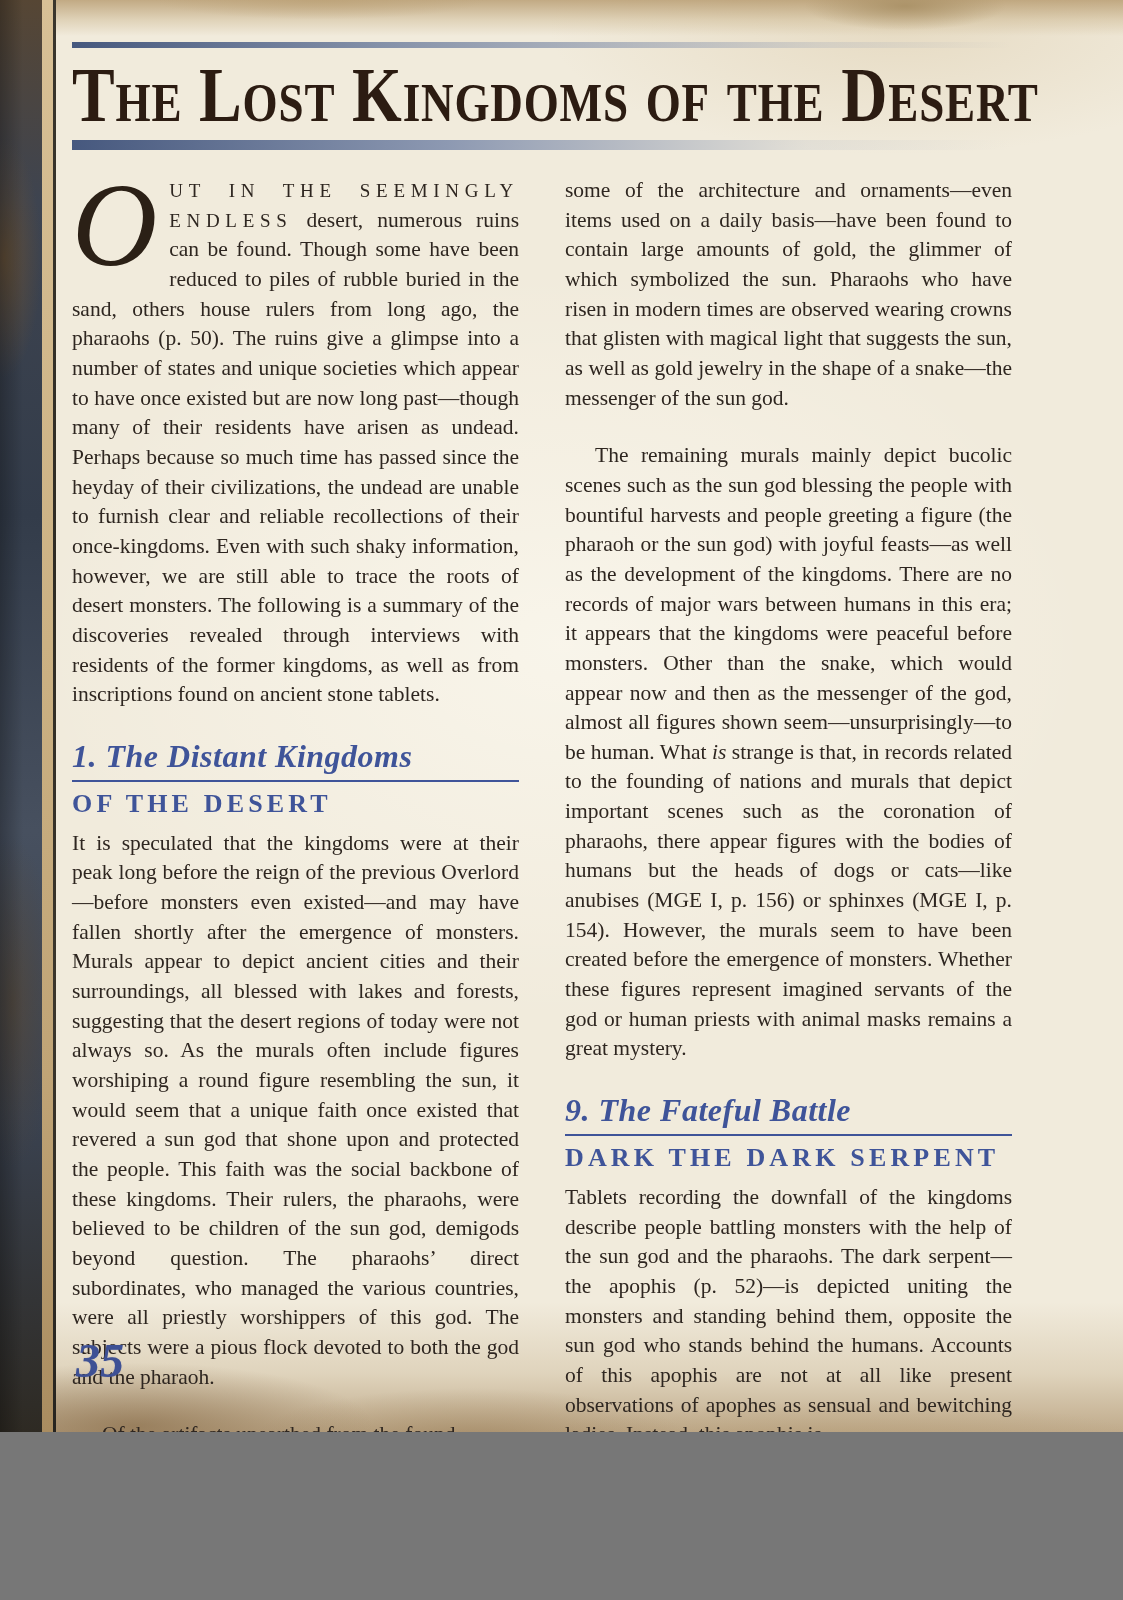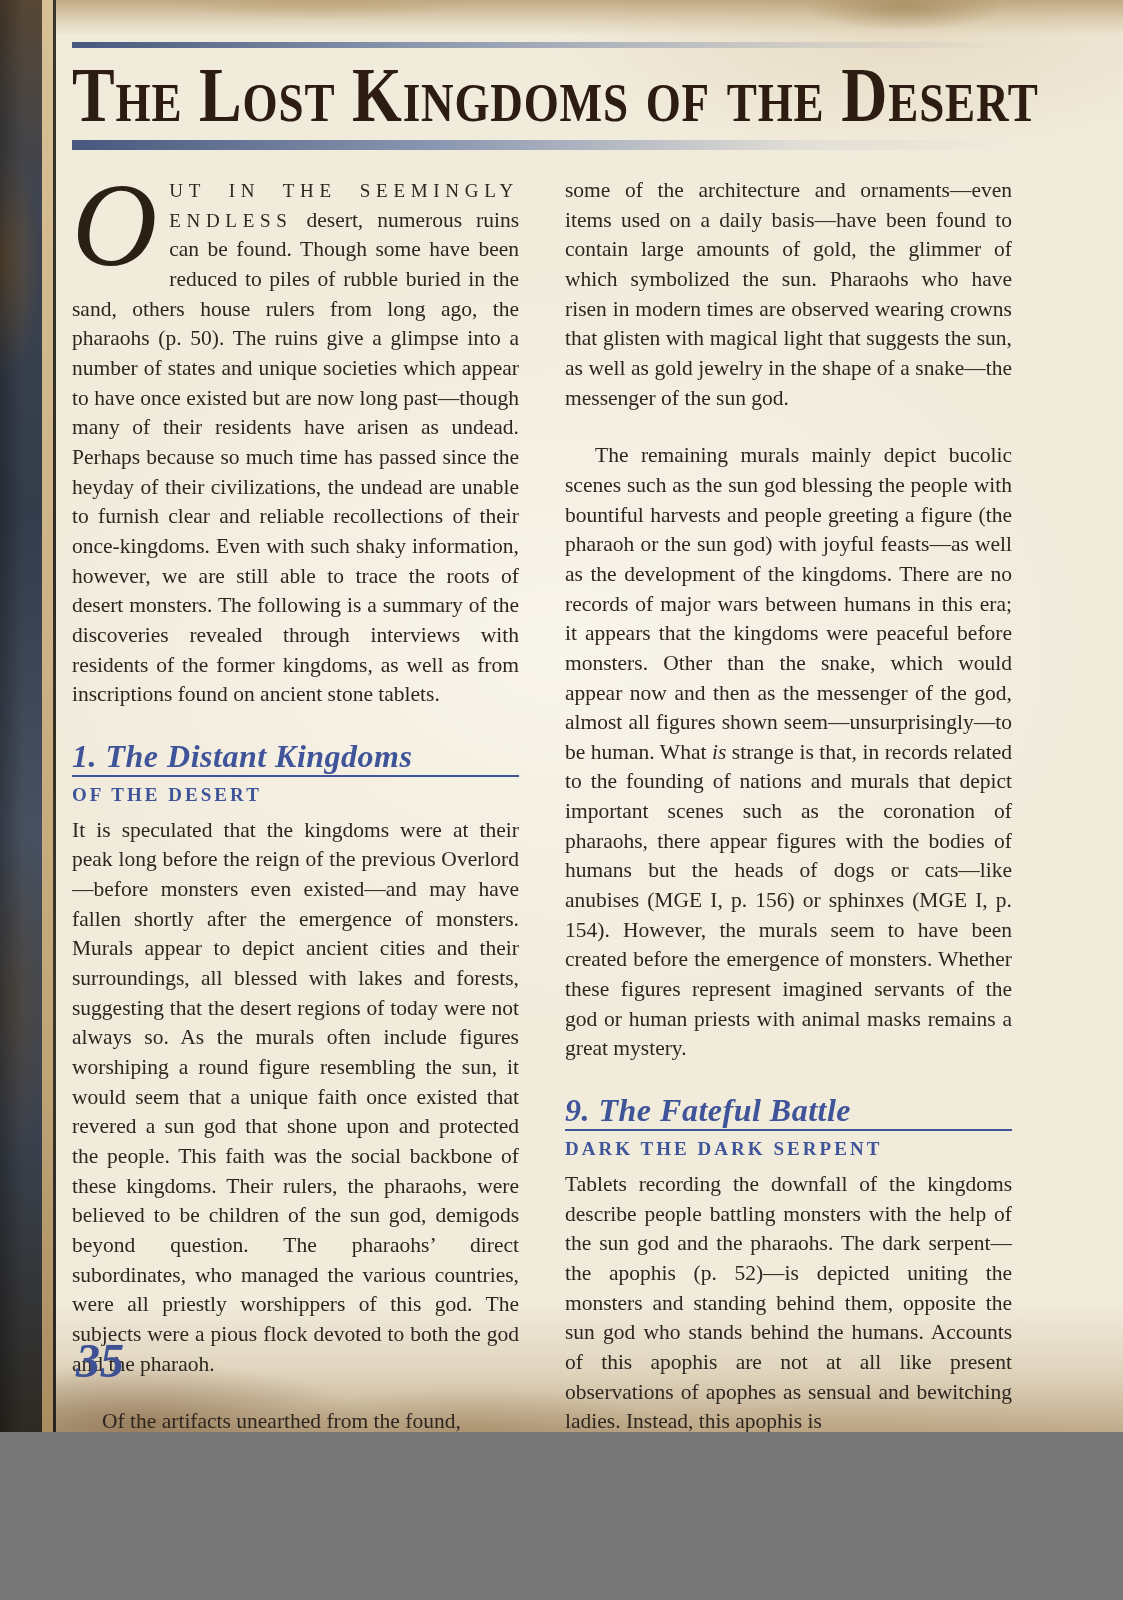--- a/index.html
+++ b/index.html
@@ -91,26 +91,27 @@
   .leadin{
     text-transform:uppercase;
     letter-spacing:.30em;
     font-size:19px;
   }
   .section{margin-top:28px;margin-bottom:10px;}
   .sec-head{
     margin:0;
     font-size:32px;font-style:italic;font-weight:bold;
     color:var(--heading_blue,#3f5499);
+    padding-bottom:5px;
     border-bottom:2px solid var(--heading_blue,#3f5499);
     letter-spacing:.5px;
   }
   .sec-sub{
     margin:7px 0 10px 0;
-    font-size:19px;font-weight:bold;
+    font-size:26px;font-weight:bold;
     letter-spacing:.16em;
     color:var(--heading_blue,#3f5499);
   }
   .page-number{
     position:absolute;left:76px;bottom:44px;
     font-size:48px;font-style:italic;font-weight:bold;
     color:var(--page_number_blue,#3e5195);
     text-shadow:0 0 1px rgba(62,81,149,.4);
   }
 </style>

